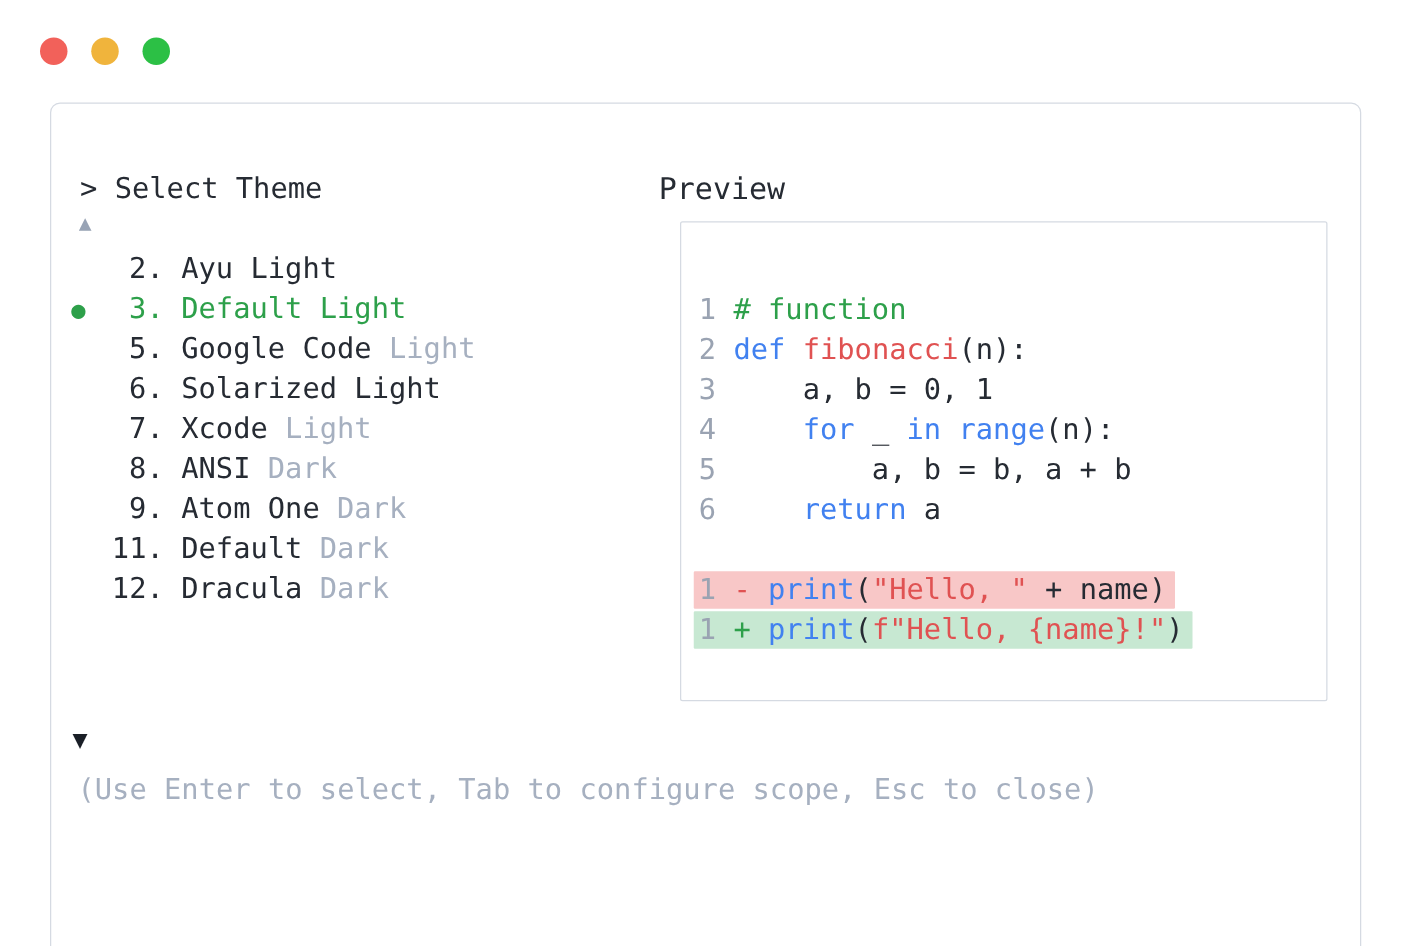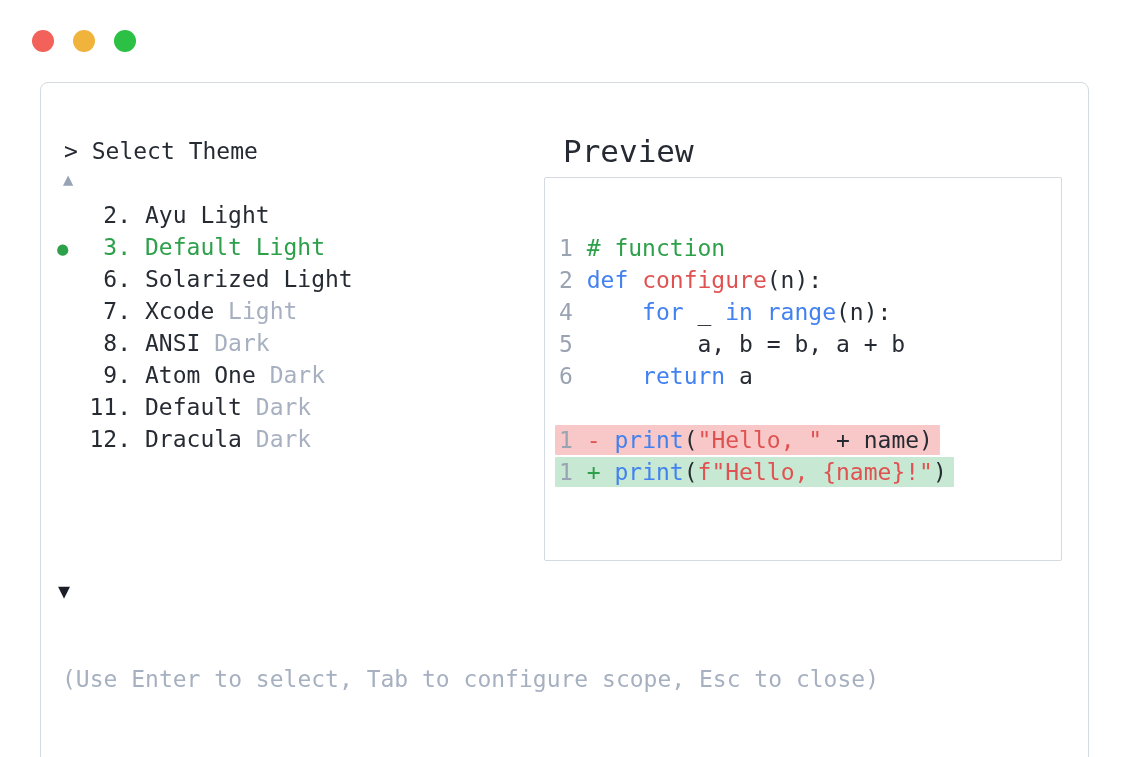--- a/index.html
+++ b/index.html
@@ -25,39 +25,39 @@
   .theme-list{position:absolute;left:16px;top:116px;margin:0;padding:0;list-style:none;}
   .theme-item{height:32px;line-height:32px;font-size:23px;white-space:pre;}
   .theme-item .marker{display:inline-block;width:18px;color:#2da04a;font-size:19px;vertical-align:baseline;}
   .theme-item .num{display:inline-block;width:56px;text-align:right;}
   .theme-item .name{margin-left:14px;}
   .theme-item .variant{color:#a6b0c0;}
   .theme-item.selected .num,
   .theme-item.selected .name,
   .theme-item.selected .variant{color:#2da04a;}
   
-  .preview-label{position:absolute;left:522px;top:52px;font-size:31px;line-height:32px;}
+  .preview-label{position:absolute;left:486px;top:52px;font-size:24px;line-height:32px;}
   .preview-box{
     position:absolute;left:503px;top:94px;width:518px;height:384px;
     border:1.5px solid #d5dae2;border-radius:2px;background:#ffffff;box-sizing:border-box;
     overflow:hidden;
   }
   .code{padding:54px 0 0 10px;}
   .code-line{height:32px;line-height:32px;font-size:23px;white-space:pre;}
   .chip{display:inline-block;line-height:30px;padding:0 7px 0 4px;border-radius:1px;text-align:center;}
   .chip.removed{background:#f8c7c7;}
   .chip.added{background:#c7e8d2;}
   .ln{color:#9aa3b2;}
   .tk-plain{color:#262b33;}
   .tk-kw{color:#4181f0;}
   .tk-red{color:#e05252;}
   .tk-green{color:#2da04a;}
   .tk-comment{color:#2da04a;}
   
-  .footer-hint{position:absolute;left:21px;top:580px;font-size:23px;line-height:32px;color:#a6b0c0;white-space:pre;}
+  .footer-hint{position:absolute;left:21px;top:533px;font-size:23px;line-height:32px;color:#a6b0c0;white-space:pre;}
 </style>
 </head>
 <body>
 
 <div class="stage">
 
   <div class="window-controls">
     <div class="dot" style="background: rgb(242, 97, 90);"></div>
     <div class="dot" style="background: rgb(240, 180, 60);"></div>
     <div class="dot" style="background: rgb(44, 192, 69);"></div>
@@ -65,36 +65,38 @@
 
   <div class="panel">
 
     <div class="select-header"><span class="prompt">&gt;</span><span> </span><span>Select Theme</span></div>
 
     <div class="scroll-arrow scroll-up">▲</div>
 
     <ul class="theme-list">
         <li class="theme-item"><span class="marker"></span><span class="num">2.</span><span class="name">Ayu Light</span></li>
         <li class="theme-item selected"><span class="marker">●</span><span class="num">3.</span><span class="name">Default Light</span></li>
+        <li class="theme-item"><span class="marker"></span><span class="num">5.</span><span class="name">Google Code</span><span class="variant"> Light</span></li>
         <li class="theme-item"><span class="marker"></span><span class="num">6.</span><span class="name">Solarized Light</span></li>
         <li class="theme-item"><span class="marker"></span><span class="num">7.</span><span class="name">Xcode</span><span class="variant"> Light</span></li>
         <li class="theme-item"><span class="marker"></span><span class="num">8.</span><span class="name">ANSI</span><span class="variant"> Dark</span></li>
         <li class="theme-item"><span class="marker"></span><span class="num">9.</span><span class="name">Atom One</span><span class="variant"> Dark</span></li>
         <li class="theme-item"><span class="marker"></span><span class="num">11.</span><span class="name">Default</span><span class="variant"> Dark</span></li>
         <li class="theme-item"><span class="marker"></span><span class="num">12.</span><span class="name">Dracula</span><span class="variant"> Dark</span></li>
       </ul>
 
     <div class="scroll-arrow scroll-down">▼</div>
 
     <div class="preview-label">Preview</div>
 
     <div class="preview-box">
       <div class="code">
           <div class="code-line"><span class="chip"><span class="ln">1</span> <span class="tk-comment"># function</span></span></div>
-          <div class="code-line"><span class="chip"><span class="ln">2</span> <span class="tk-kw">def</span><span class="tk-plain"> </span><span class="tk-red">configure</span><span class="tk-plain">(n):</span></span></div>
+          <div class="code-line"><span class="chip"><span class="ln">2</span> <span class="tk-kw">def</span><span class="tk-plain"> </span><span class="tk-red">fibonacci</span><span class="tk-plain">(n):</span></span></div>
+          <div class="code-line"><span class="chip"><span class="ln">3</span> <span class="tk-plain">    a, b = 0, 1</span></span></div>
           <div class="code-line"><span class="chip"><span class="ln">4</span> <span class="tk-plain">    </span><span class="tk-kw">for</span><span class="tk-plain"> _ </span><span class="tk-kw">in</span><span class="tk-plain"> </span><span class="tk-kw">range</span><span class="tk-plain">(n):</span></span></div>
           <div class="code-line"><span class="chip"><span class="ln">5</span> <span class="tk-plain">        a, b = b, a + b</span></span></div>
           <div class="code-line"><span class="chip"><span class="ln">6</span> <span class="tk-plain">    </span><span class="tk-kw">return</span><span class="tk-plain"> a</span></span></div>
           <div class="code-line"></div>
           <div class="code-line"><span class="chip removed"><span class="ln">1</span> <span class="tk-red">-</span><span class="tk-plain"> </span><span class="tk-kw">print</span><span class="tk-plain">(</span><span class="tk-red">"Hello, "</span><span class="tk-plain"> + name)</span></span></div>
           <div class="code-line"><span class="chip added"><span class="ln">1</span> <span class="tk-green">+</span><span class="tk-plain"> </span><span class="tk-kw">print</span><span class="tk-plain">(</span><span class="tk-red">f"Hello, {name}!"</span><span class="tk-plain">)</span></span></div>
         </div>
     </div>
 
     <div class="footer-hint">(Use Enter to select, Tab to configure scope, Esc to close)</div>

